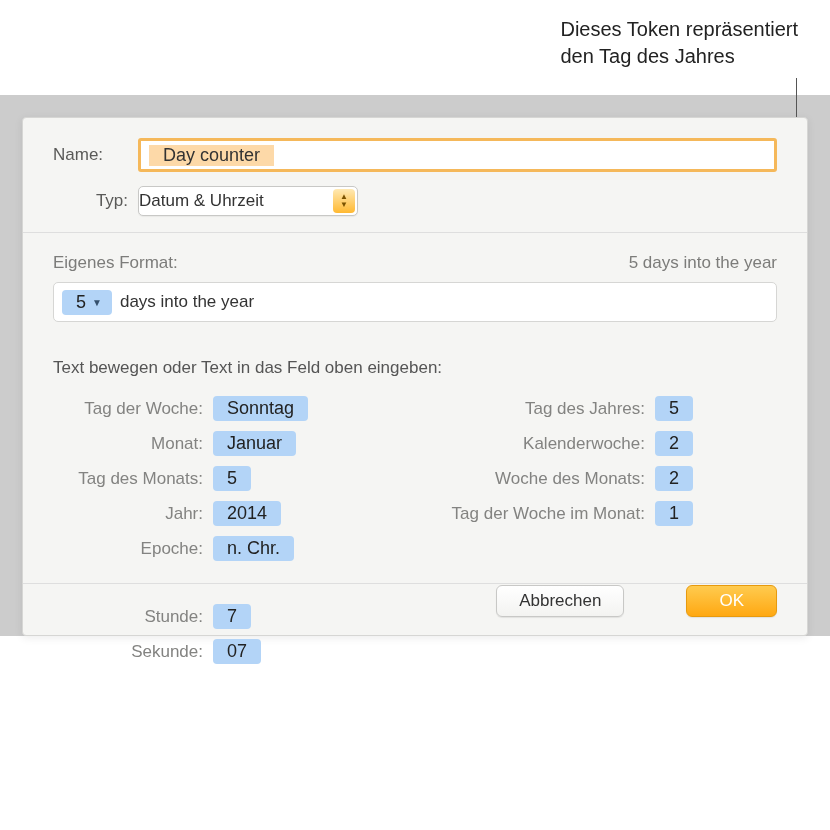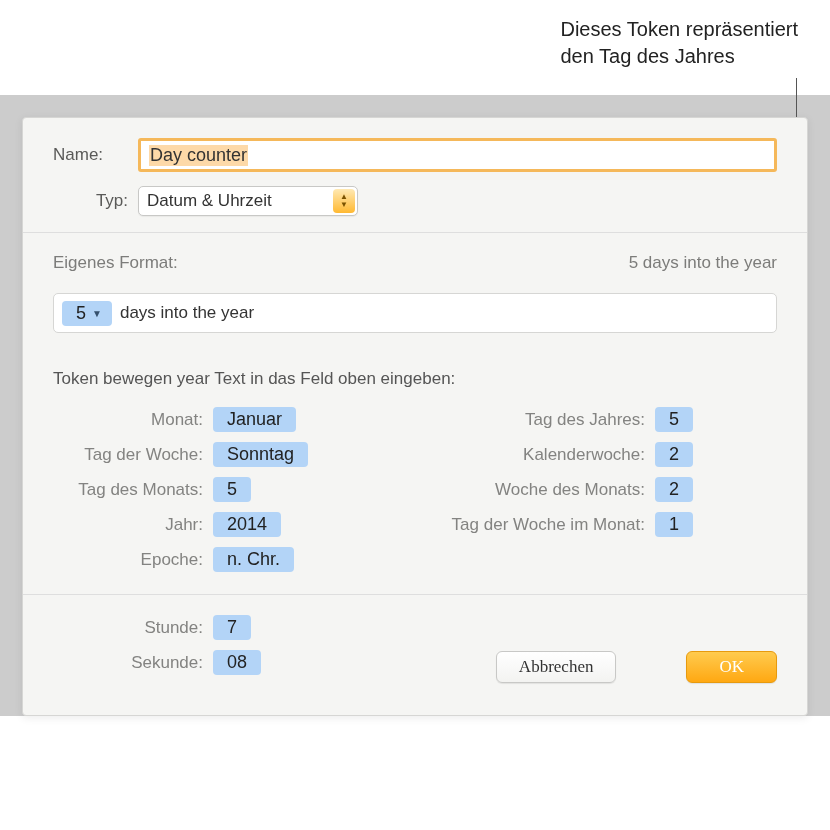--- a/index.html
+++ b/index.html
@@ -38,21 +38,21 @@
     position: absolute;
     top: 408px;
     right: 33px;
     width: 115px;
     height: 1px;
     background: #555;
   }
   .panel-outer {
     background: #ccc;
     padding: 22px 22px 0 22px;
-    height: 621px;
+    height: 541px;
   }
   .panel {
     background: #f5f5f3;
     border: 1px solid #d6d6d4;
     border-radius: 4px;
     box-shadow: 0 2px 8px rgba(0,0,0,0.08);
     height: 100%;
     position: relative;
   }
   .section {
@@ -78,31 +78,31 @@
     border: 3px solid #f5b85a;
     border-radius: 3px;
     background: #fff;
     padding: 0 8px;
     font-size: 18px;
     display: flex;
     align-items: center;
   }
   .name-input span {
     background: #fdd9a8;
-    padding: 0 1px;
+    padding: 0 14px;
   }
   .type-select {
     width: 220px;
     height: 30px;
     background: #fff;
     border: 1px solid #c8c8c6;
     border-radius: 5px;
     display: flex;
     align-items: center;
-    padding-left: 8px;
+    padding-left: 0;
     font-size: 17px;
     position: relative;
     box-shadow: 0 1px 1px rgba(0,0,0,0.05);
   }
   .type-select .stepper {
     position: absolute;
     right: 2px;
     top: 2px;
     bottom: 2px;
     width: 22px;
@@ -113,21 +113,21 @@
     align-items: center;
     justify-content: center;
     font-size: 8px;
     color: #7a5200;
     line-height: 8px;
   }
   .format-header {
     display: flex;
     justify-content: space-between;
     color: #7c7c7a;
-    margin-bottom: 20px;
+    margin-bottom: 9px;
     gap: 32px;
   }
   .format-field {
     background: #fff;
     border: 1px solid #d6d6d4;
     border-radius: 5px;
     height: 40px;
     display: flex;
     align-items: center;
     padding: 0 8px;
@@ -172,25 +172,24 @@
   .token-label {
     flex: 0 0 auto;
     text-align: right;
     color: #838381;
     padding-right: 10px;
   }
   .token-col.left .token-label { width: 160px; }
   .token-col.right .token-label { width: 225px; }
   .button-row {
     position: absolute;
-    bottom: 32px;
+    bottom: 18px;
     right: 30px;
     display: flex;
-    gap: 22px;
-    font-family: Liberation Serif, serif;
+    gap: 14px;
   }
   .btn {
     height: 32px;
     padding: 0 22px;
     border-radius: 6px;
     font-size: 17px;
     display: flex;
     align-items: center;
     justify-content: center;
     border: 1px solid #c8c8c6;
@@ -247,30 +246,30 @@
       <div class="format-field">
         <span class="token">
           <span>5</span>
           <span class="caret">▼</span>
         </span>
         <span> days into the year</span>
       </div>
     </div>
 
     <div class="section" style="padding-top:24px;">
-      <div class="instruct">Token bewegen year Text in das Feld oben eingeben:</div>
+      <div class="instruct">Text bewegen oder Text in das Feld oben eingeben:</div>
       <div class="token-grid">
         <div class="token-col left">
           <div class="token-row">
+              <div class="token-label">Tag der Woche:</div>
+              <span class="token-simple">Sonntag</span>
+            </div>
+          <div class="token-row">
               <div class="token-label">Monat:</div>
               <span class="token-simple">Januar</span>
-            </div>
-          <div class="token-row">
-              <div class="token-label">Tag der Woche:</div>
-              <span class="token-simple">Sonntag</span>
             </div>
           <div class="token-row">
               <div class="token-label">Tag des Monats:</div>
               <span class="token-simple">5</span>
             </div>
           <div class="token-row">
               <div class="token-label">Jahr:</div>
               <span class="token-simple">2014</span>
             </div>
           <div class="token-row">
@@ -301,21 +300,21 @@
 
     <div class="section divider" style="">
       <div class="token-grid">
         <div class="token-col left">
           <div class="token-row">
               <div class="token-label">Stunde:</div>
               <span class="token-simple">7</span>
             </div>
           <div class="token-row">
               <div class="token-label">Sekunde:</div>
-              <span class="token-simple">08</span>
+              <span class="token-simple">07</span>
             </div>
         </div>
         <div class="token-col right">
         </div>
       </div>
     </div>
 
     <div class="button-row">
       <div class="btn">Abbrechen</div>
       <div class="btn primary">OK</div>

